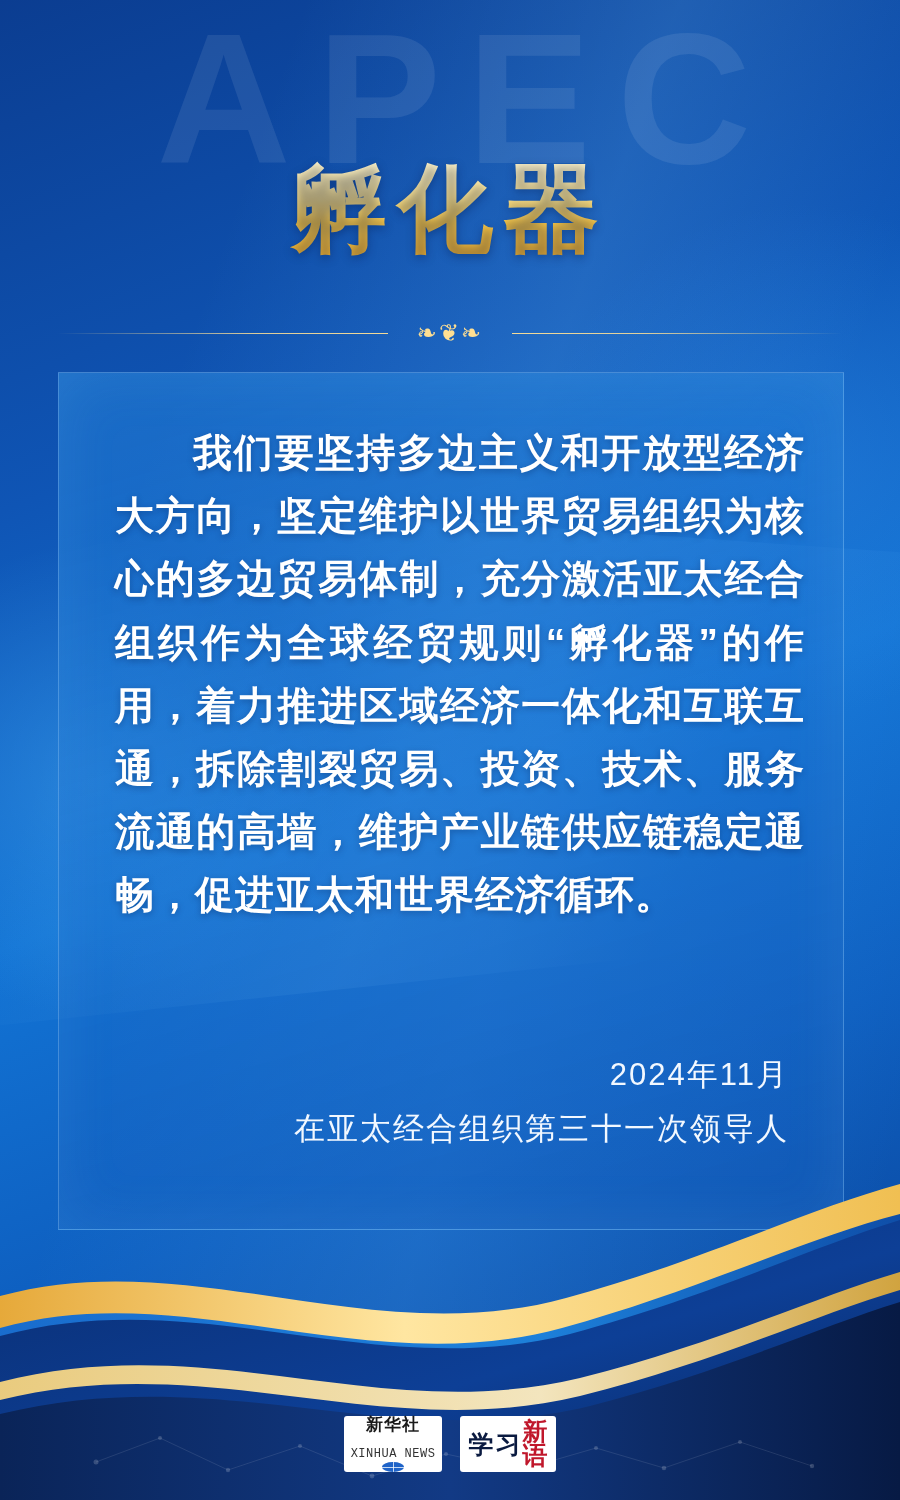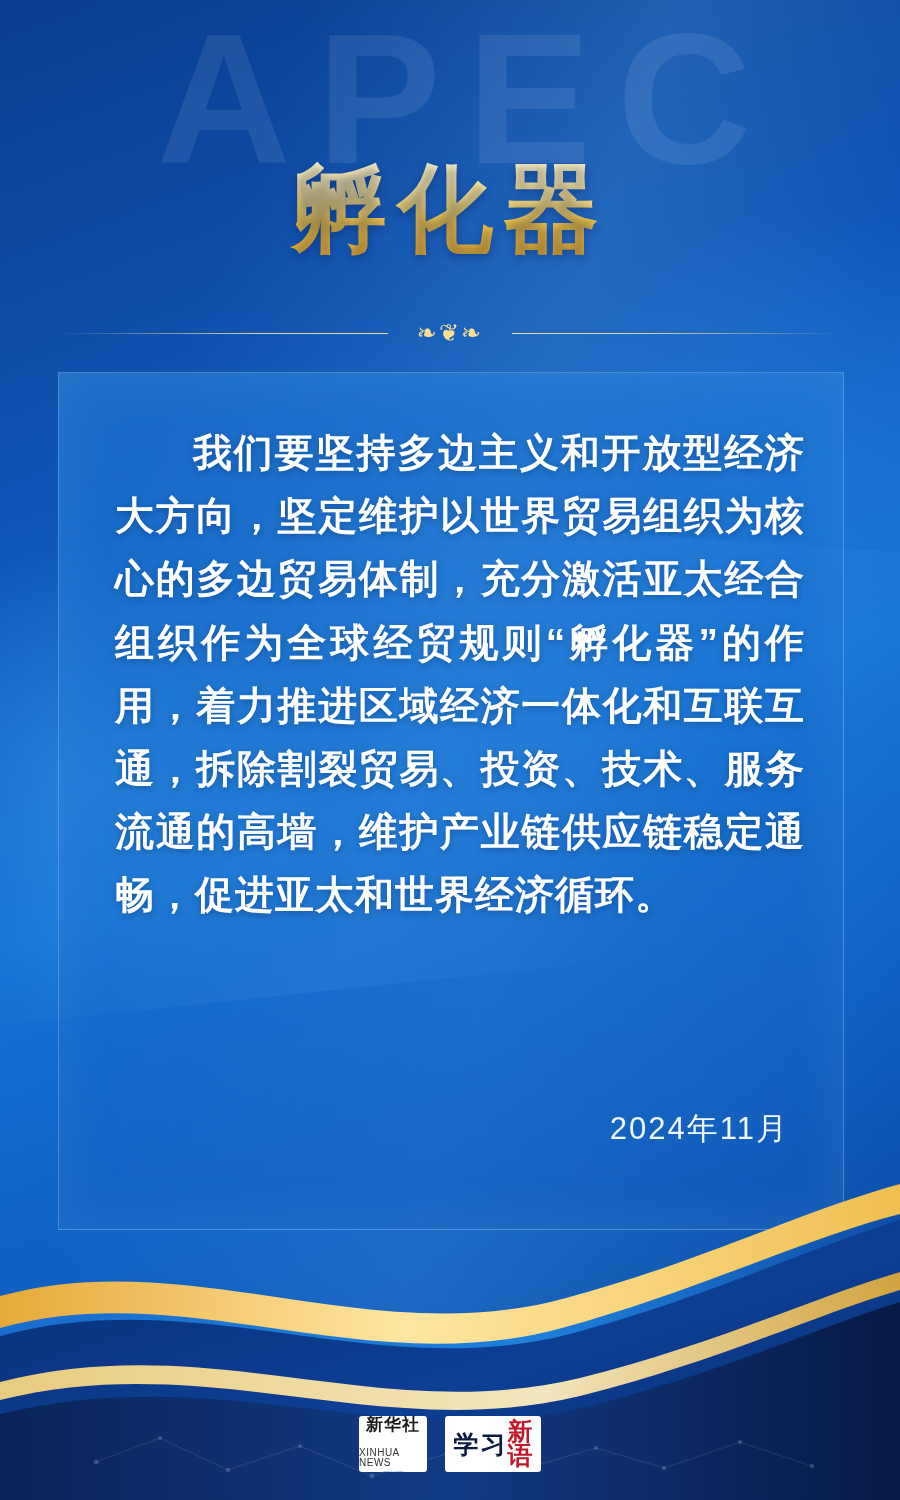--- a/index.html
+++ b/index.html
@@ -180,40 +180,40 @@
     position: absolute;
     bottom: 28px;
     left: 0;
     width: 900px;
     display: flex;
     justify-content: center;
     align-items: center;
     gap: 18px;
   }
   .logo-xinhua {
-    width: 68px;
+    width: 98px;
     height: 56px;
     background: #ffffff;
     border-radius: 3px;
     display: flex;
     flex-direction: column;
     align-items: center;
     justify-content: center;
     line-height: 1.05;
   }
   .logo-xinhua .cn {
     font-family: "Liberation Serif", serif;
     font-weight: bold;
     font-size: 17px;
     color: #1a1a1a;
     letter-spacing: 1px;
   }
   .logo-xinhua .en {
-    font-family: Liberation Sans, sans-serif;
-    font-size: 10px;
+    font-family: Liberation Mono, monospace;
+    font-size: 12px;
     color: #333;
     letter-spacing: 0.5px;
     margin-top: 14px;
   }
   .logo-xinhua .globe {
     width: 22px;
     height: 22px;
     margin-top: 2px;
     border-radius: 50%;
     background:
@@ -284,20 +284,21 @@
   <div class="divider">
     <div class="line"></div>
     <div class="orn">❧❦❧</div>
     <div class="line right"></div>
   </div>
 
   <div class="card">
     <div class="quote">我们要坚持多边主义和开放型经济大方向，坚定维护以世界贸易组织为核心的多边贸易体制，充分激活亚太经合组织作为全球经贸规则“孵化器”的作用，着力推进区域经济一体化和互联互通，拆除割裂贸易、投资、技术、服务流通的高墙，维护产业链供应链稳定通畅，促进亚太和世界经济循环。</div>
     <div class="attribution">
       <div>2024年11月</div>
+      <div>在亚太经合组织第三十一次领导人</div>
     </div>
   </div>
 
   <div class="waves">
     <svg width="900" height="330" viewBox="0 0 900 330" xmlns="http://www.w3.org/2000/svg" aria-hidden="true">
       <defs>
         <linearGradient id="gold1" x1="0" y1="0" x2="1" y2="0">
           <stop offset="0%" stop-color="#e6a93a"></stop>
           <stop offset="45%" stop-color="#ffe6a1"></stop>
           <stop offset="100%" stop-color="#f0bf52"></stop>

